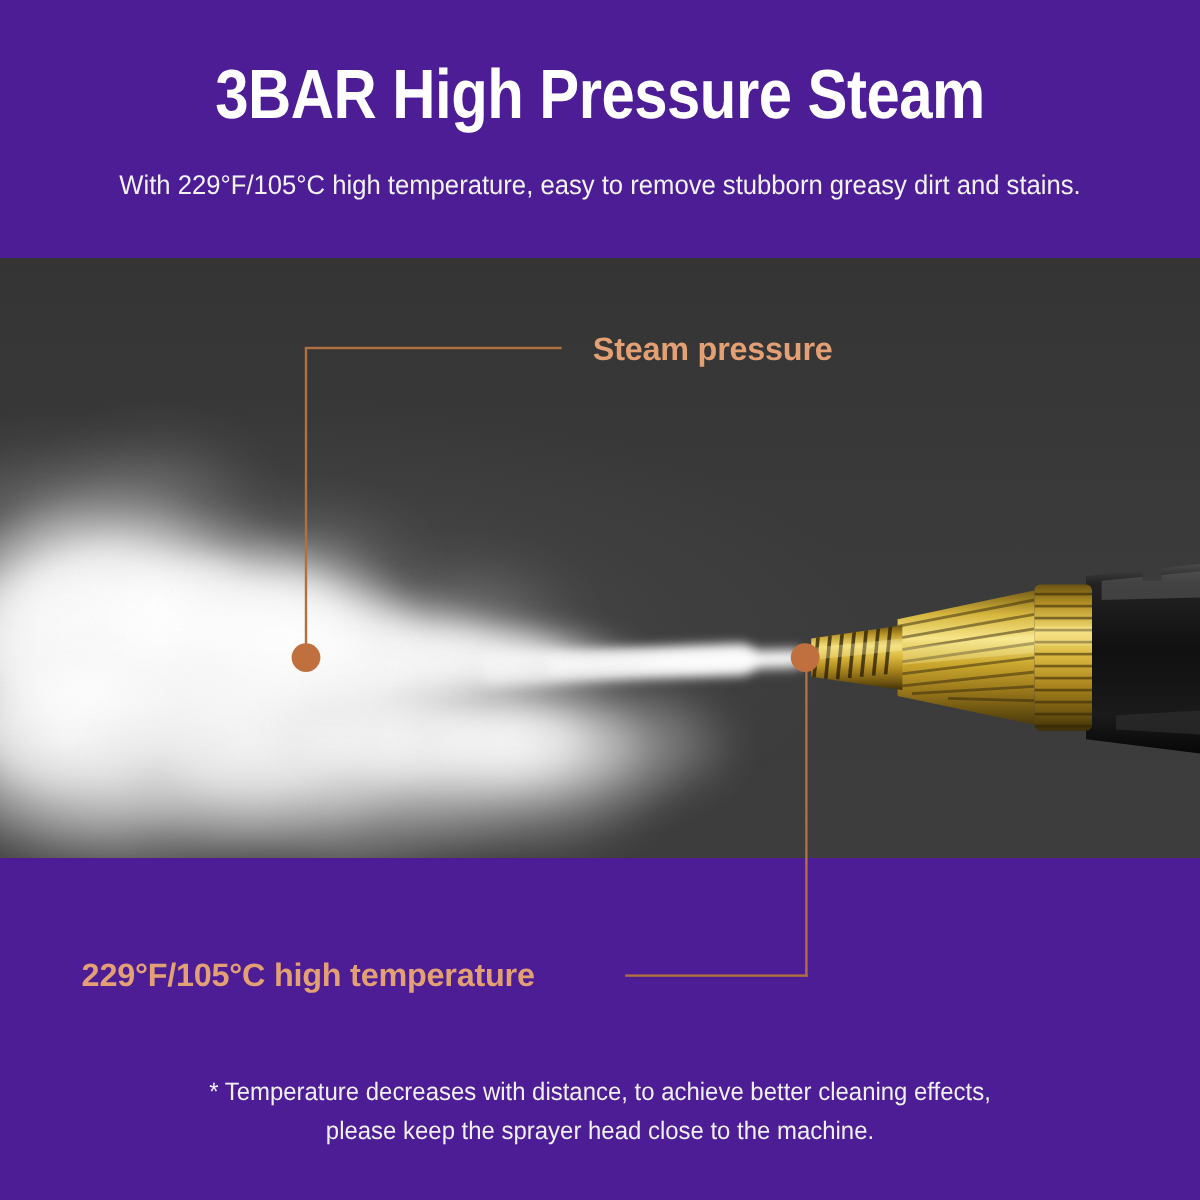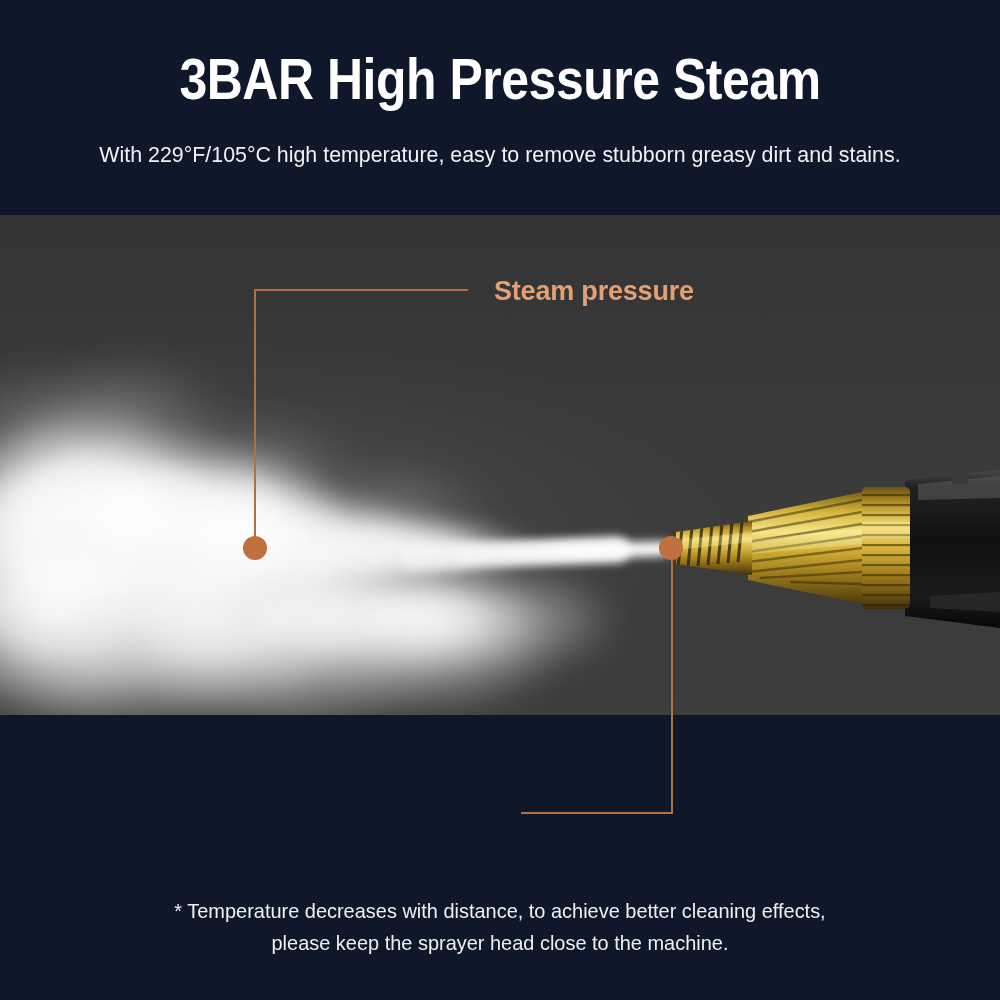--- a/index.html
+++ b/index.html
@@ -6,21 +6,21 @@
   html, body {
     margin: 0;
     padding: 0;
     background: #3b3b3b;
   }
   #page {
     position: relative;
     width: 1000px;
     height: 1000px;
     overflow: hidden;
-    background: #0f172a;
+    background: #4c1d95;
     font-family: "Liberation Sans", sans-serif;
     -webkit-font-smoothing: antialiased;
   }
 
   
   .title {
     position: absolute;
     top: 47px;
     left: 0;
     width: 1000px;
@@ -273,19 +273,20 @@
   </div>
 
   <div class="lead-v" style="left:254px; top:290px; height:260px;"></div>
   <div class="lead-h" style="left:254px; top:289px; width:214px;"></div>
   <div class="dot" style="left:243px; top:536px;"></div>
   <div class="callout-label" style="left:494px; top:275px;">Steam pressure</div>
 
   <div class="lead-v" style="left:671px; top:548px; height:266px;"></div>
   <div class="lead-h" style="left:521px; top:812px; width:152px;"></div>
   <div class="dot" style="left:659px; top:536px;"></div>
+  <div class="callout-label" style="left:68px; top:797px;">229°F/105°C high temperature</div>
 
   <div class="footnote">
     <span>* Temperature decreases with distance, to achieve better cleaning effects,</span>
     <span>please keep the sprayer head close to the machine.</span>
   </div>
 
 </div>
 
 </body></html>

